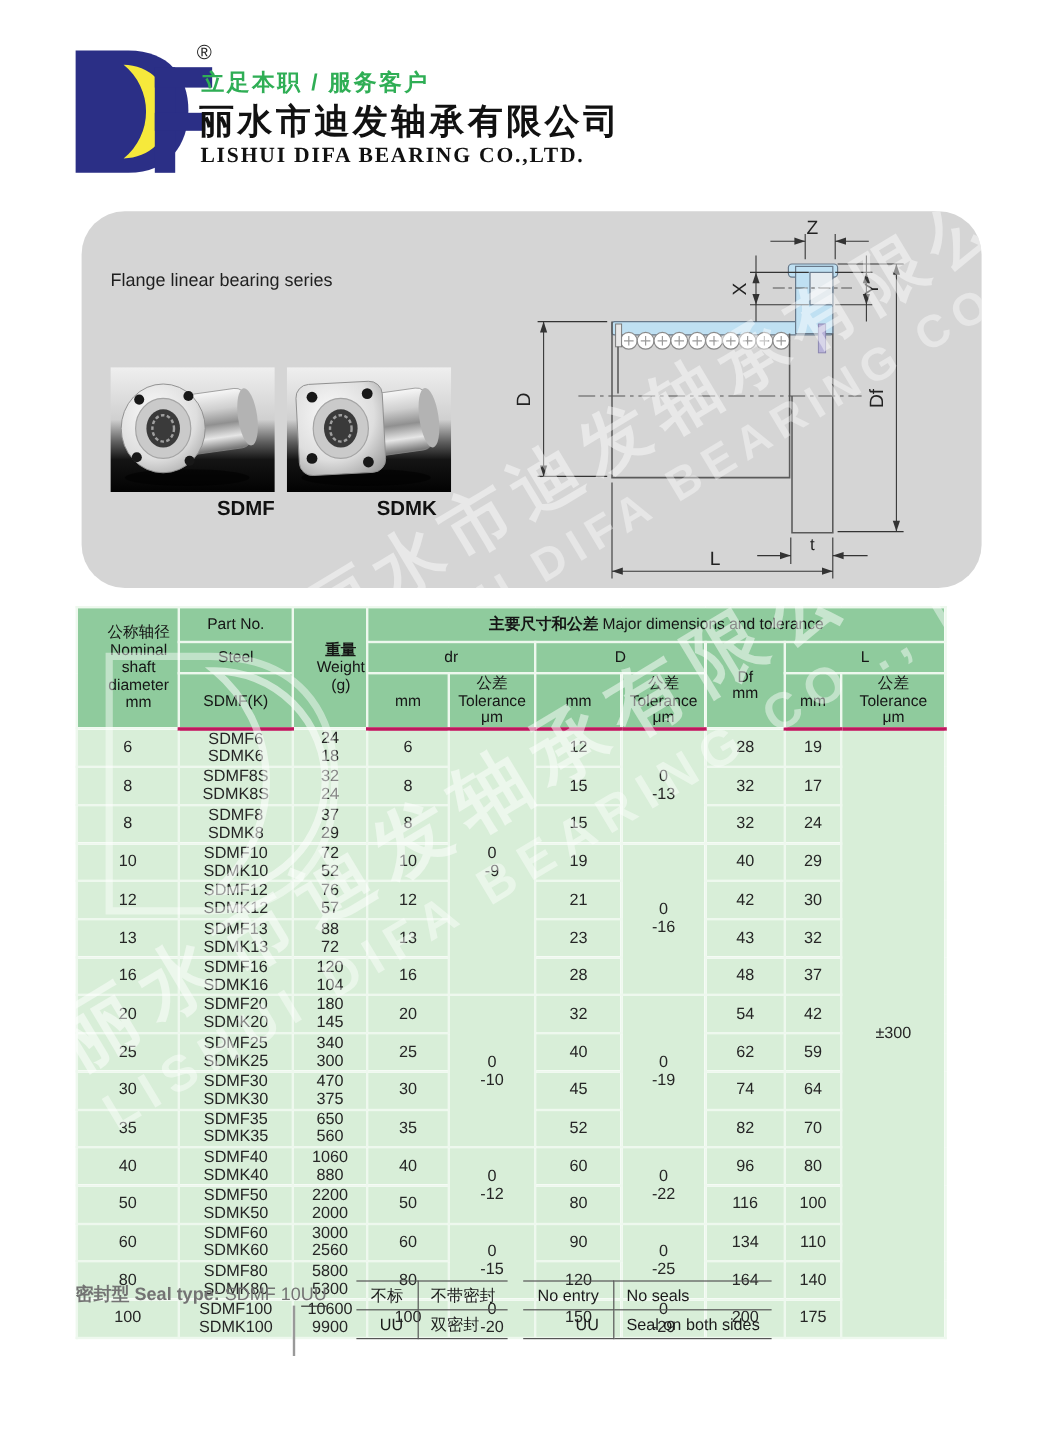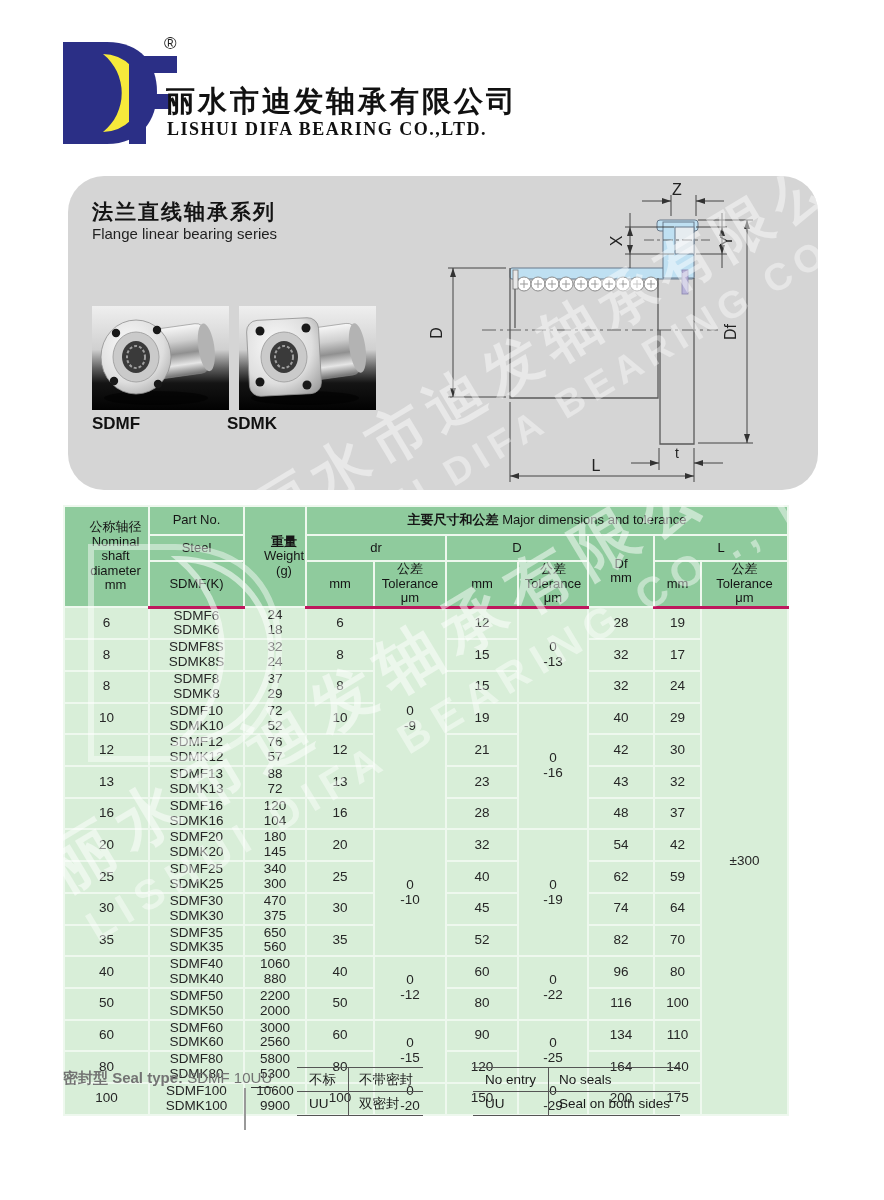--- a/index.html
+++ b/index.html
@@ -18,21 +18,21 @@
 
   
   .panel{position:absolute;left:68px;top:176px;width:750px;height:314px;
          background:#d5d5d5;border-radius:36px;overflow:hidden;}
   .panel-title-cn{position:absolute;left:24px;top:22px;font-size:21px;font-weight:bold;
                   letter-spacing:2px;color:#141414;}
   .panel-title-en{position:absolute;left:24px;top:49px;font-size:15px;color:#1f1f1f;}
   .photo{position:absolute;top:130px;width:137px;height:104px;}
   .photo-1{left:24px;} .photo-2{left:171px;}
   .product-label{position:absolute;top:238px;font-size:17px;font-weight:bold;color:#111;
-                 width:137px;text-align:left;}
+                 width:137px;text-align:right;}
   .pl-1{left:24px;} .pl-2{left:159px;}
   .drawing{position:absolute;left:358px;top:4px;}
   .wm-panel{position:absolute;left:170px;top:310px;width:900px;
             transform:rotate(-31deg);transform-origin:0 0;pointer-events:none;}
   .wm-panel .l1{font-size:58px;font-weight:bold;letter-spacing:9px;color:rgba(255,255,255,0.45);white-space:nowrap;}
   .wm-panel .l2{font-size:38px;font-weight:bold;letter-spacing:7px;color:rgba(255,255,255,0.40);white-space:nowrap;}
 
   
   .spec-wrap{position:absolute;left:63px;top:505px;}
   table.spec{border-collapse:collapse;table-layout:fixed;width:724px;}
@@ -64,23 +64,23 @@
                 color:rgba(255,255,255,0.45);white-space:nowrap;}
 
   
   .seal-note{position:absolute;left:63px;top:1069px;font-size:15px;color:#737373;}
   .seal-note .lab{font-weight:bold;}
   .seal-note .uu{border-bottom:1.5px solid #333;padding-bottom:1px;}
   .leader{position:absolute;left:244px;top:1088px;width:1.5px;height:42px;background:#999;}
   table.legend{border-collapse:collapse;}
   table.legend td{border-top:1.5px solid #555;border-bottom:1.5px solid #555;
       font-size:13.5px;color:#1a1a1a;height:23px;padding:0 10px;white-space:nowrap;}
-  table.legend td.k{border-right:1.5px solid #555;text-align:left;padding:0 12px;}
+  table.legend td.k{border-right:1.5px solid #555;text-align:right;padding:0 12px;}
   .legend-cn{position:absolute;left:297px;top:1067px;}
-  .legend-en{position:absolute;left:473px;top:1067px;}
+  .legend-en{position:absolute;left:436px;top:1067px;}
 
   svg text{font-family:"Liberation Sans",sans-serif;}
 </style>
 </head>
 <body>
 
 <div class="page">
 
   <svg class="abs" style="left:57px;top:40px;" width="120" height="106" viewBox="0 0 120 106">
     <defs>
@@ -90,25 +90,25 @@
       </defs>
     <path d="M6,2 H50 C84,2 100,24 100,52 C100,80 84,104 50,104 H6 Z" fill="#2b2f86"></path>
     <g clip-path="url(#dclip)">
       <path d="M46,14 A38,38 0 0 1 46,92 A50,50 0 0 0 46,14 Z" fill="#f6e93b"></path>
     </g>
     <rect x="72" y="16" width="17" height="88" fill="#2b2f86"></rect>
     <rect x="72" y="16" width="48" height="17" fill="#2b2f86"></rect>
     <rect x="72" y="54" width="42" height="15" fill="#2b2f86"></rect>
   </svg>
   <span class="reg">®</span>
+  <div class="slogan">立足本职 / 服务客户</div>
   <div class="co-cn">丽水市迪发轴承有限公司</div>
   <div class="co-en">LISHUI DIFA BEARING CO.,LTD.</div>
 
   <div class="panel">
-    <div class="panel-title-cn">法兰直线轴承系列</div>
     <div class="panel-title-en">Flange linear bearing series</div>
 
     <svg class="photo photo-1" viewBox="0 0 137 104">
       <defs>
         <linearGradient id="pbg" x1="0" y1="0" x2="0" y2="1">
           <stop offset="0" stop-color="#efefef"></stop>
             <stop offset="0.42" stop-color="#d0d0d0"></stop>
           <stop offset="0.60" stop-color="#5f5f5f"></stop>
             <stop offset="0.74" stop-color="#141414"></stop>
           <stop offset="1" stop-color="#020202"></stop>

